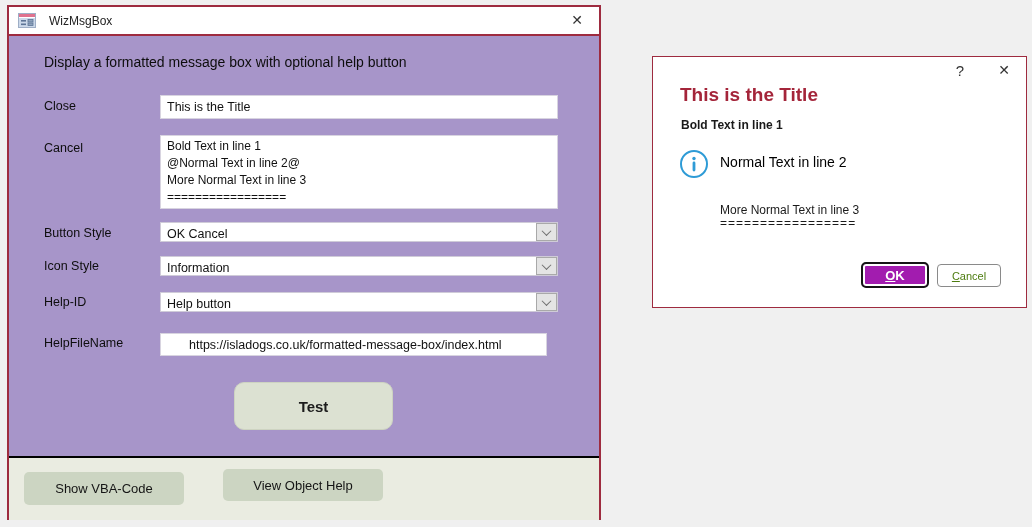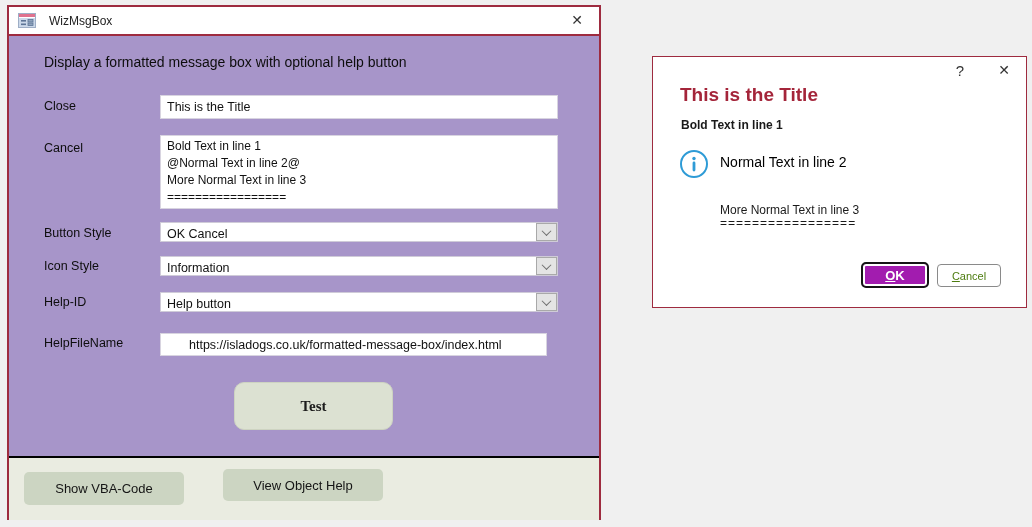--- a/index.html
+++ b/index.html
@@ -33,21 +33,21 @@
   .combo-text { flex:1; font-size:12.5px; color:#111; padding:4px 6px;
                 white-space:nowrap; overflow:hidden; }
   .combo-btn { width:21px; height:100%; background:#e4e4e4; border:1px solid #a9a9a9;
                display:flex; align-items:center; justify-content:center; }
   .chev { width:7px; height:7px; border-right:1.5px solid #6f6f6f;
           border-bottom:1.5px solid #6f6f6f; transform:rotate(45deg) translate(-1px,-1px); }
 
   .test-btn { position:absolute; left:225px; top:346px; width:159px; height:48px;
               background:#dce1d2; border:1px solid #cdd3c1; border-radius:10px;
               font-size:15px; font-weight:bold; color:#1c1c1c;
-              font-family:Liberation Serif, serif; }
+              font-family:Liberation Sans, sans-serif; }
 
   .footer-rule { height:2px; background:#000; }
   .footer { position:relative; height:62px; background:#eaece1; }
   .footer-btn { position:absolute; height:33px; width:160px; background:#ccd5c2;
                 border:none; border-radius:5px; font-size:13px; color:#151515;
                 font-family:"Liberation Sans",sans-serif; }
   .footer-btn.b1 { left:15px;  top:14px; }
   .footer-btn.b2 { left:214px; top:11px; height:32px; }
   .footer-btn.b3 { left:405px; top:14px; }
 

